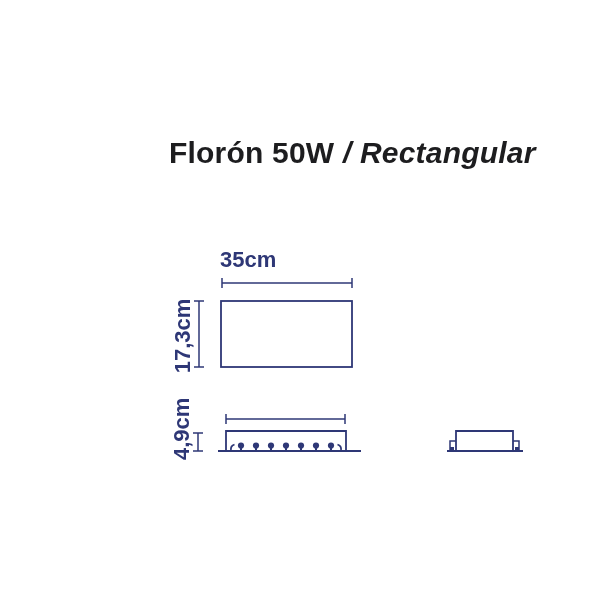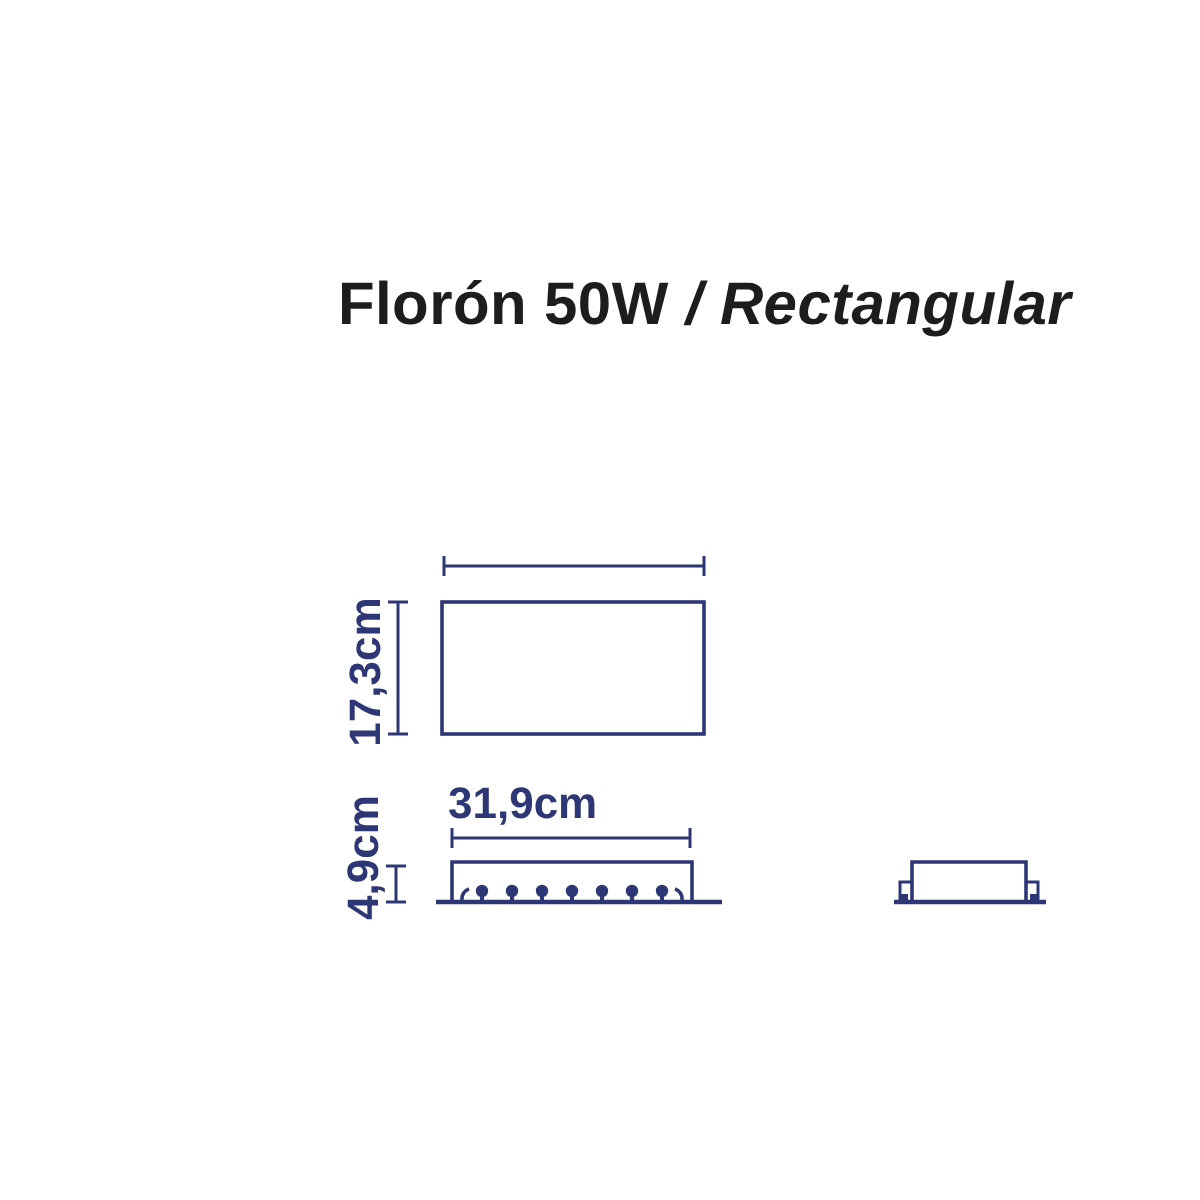--- a/index.html
+++ b/index.html
@@ -49,22 +49,22 @@
 </style>
 </head>
 <body style="--ink: #1d1d1f; --line: #2e3776; --bg: #ffffff;">
 
 <div class="canvas">
 
   <h1 class="title">
     <span>Florón 50W </span><span class="it">/ Rectangular</span><br>
   </h1>
 
+  <div class="dim-label label-35">35cm</div>
   <div class="dim-label rot label-173">17,3cm</div>
-  <div class="dim-label label-319">31,9cm</div>
   <div class="dim-label rot label-49">4,9cm</div>
 
   <svg class="drawing" width="600" height="600" viewBox="0 0 600 600">
 
     <g>
       <path class="dim" d="M222 283 H352"></path>
       <path class="dim" d="M222 278 V288"></path>
       <path class="dim" d="M352 278 V288"></path>
     </g>
 

